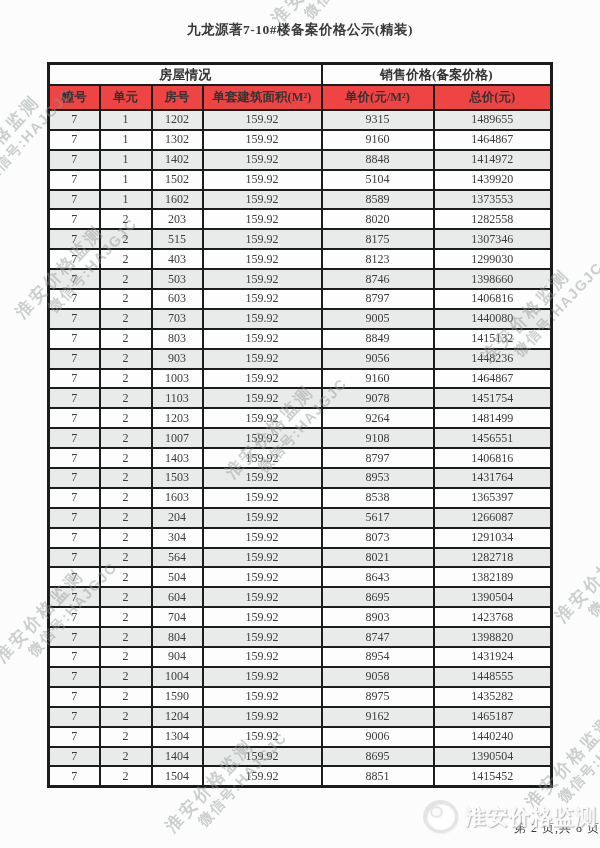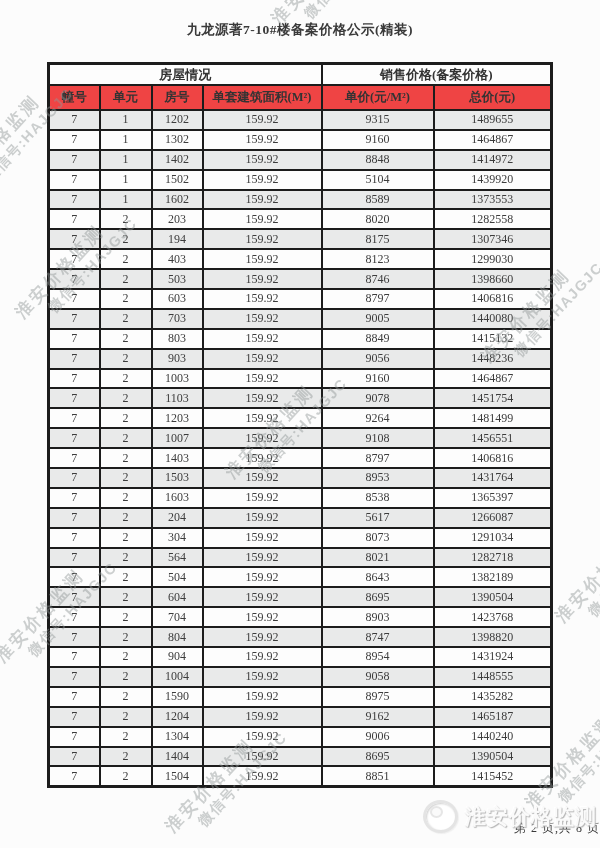--- a/index.html
+++ b/index.html
@@ -148,21 +148,21 @@
           <td>7</td>
           <td>2</td>
           <td>203</td>
           <td>159.92</td>
           <td>8020</td>
           <td>1282558</td>
         </tr>
         <tr class="shaded">
           <td>7</td>
           <td>2</td>
-          <td>194</td>
+          <td>515</td>
           <td>159.92</td>
           <td>8175</td>
           <td>1307346</td>
         </tr>
         <tr>
           <td>7</td>
           <td>2</td>
           <td>403</td>
           <td>159.92</td>
           <td>8123</td>

